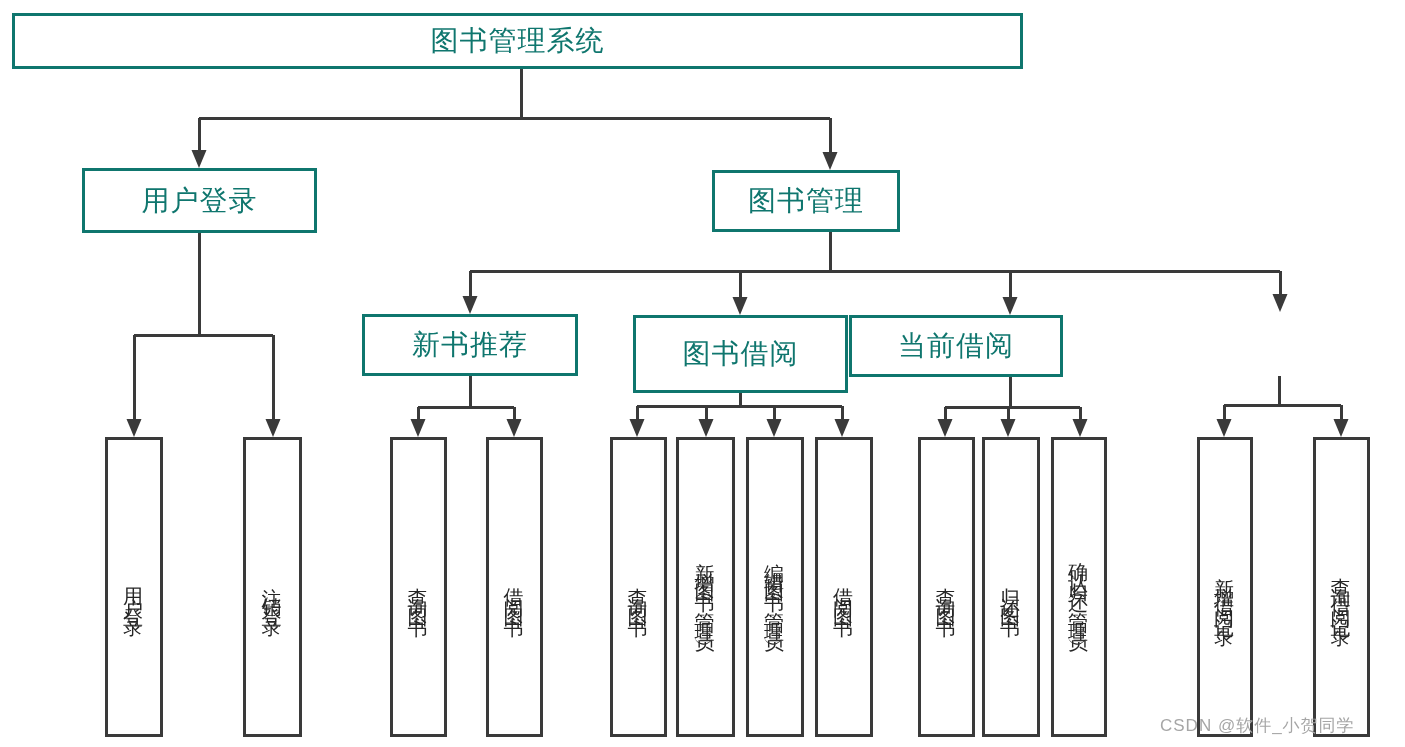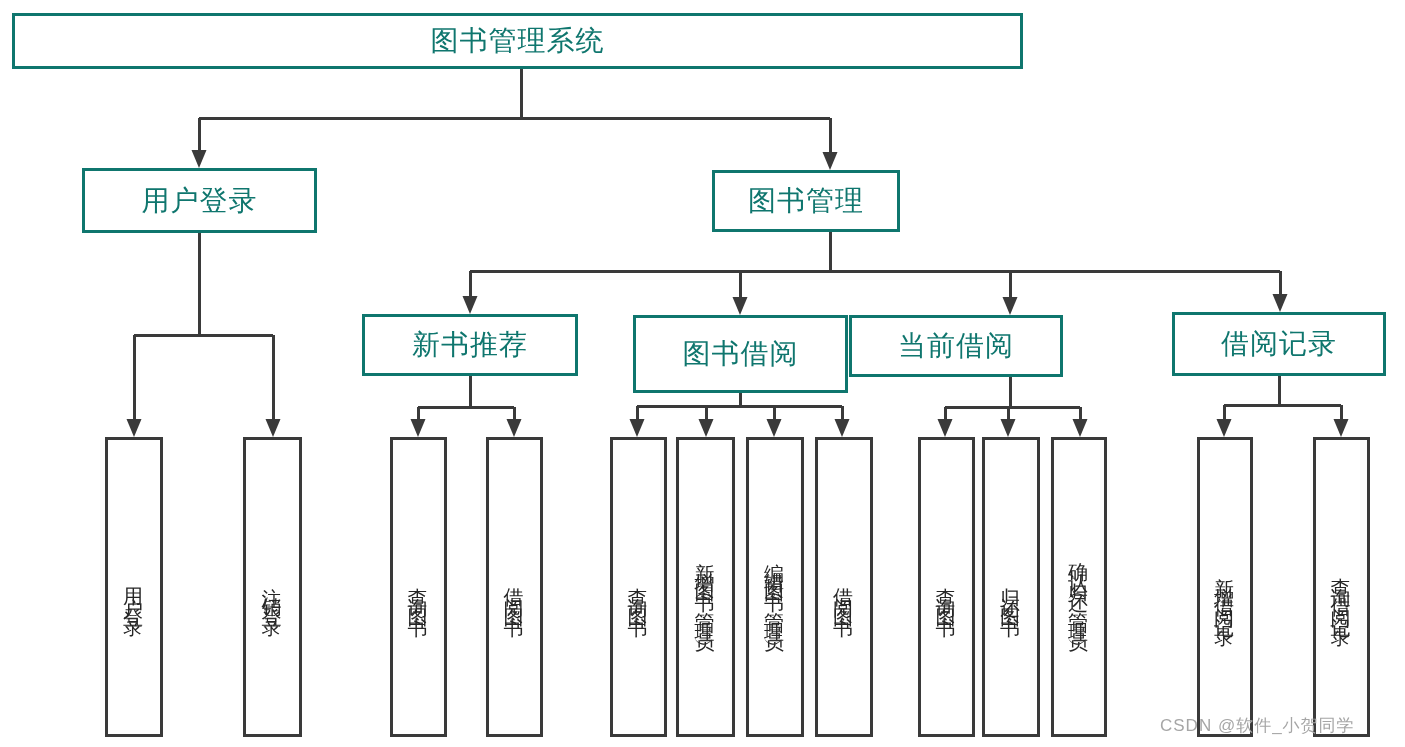--- a/index.html
+++ b/index.html
@@ -130,21 +130,20 @@
   </svg>
 
   <div class="hbox" style="left:12px; top:13px; width:1011px; height:56px;">图书管理系统</div>
 
   <div class="hbox" style="left:82px; top:168px; width:235px; height:65px;">用户登录</div>
   <div class="hbox" style="left:712px; top:170px; width:188px; height:62px;">图书管理</div>
 
   <div class="hbox" style="left:362px; top:314px; width:216px; height:62px;">新书推荐</div>
   <div class="hbox" style="left:633px; top:315px; width:215px; height:78px;">图书借阅</div>
   <div class="hbox" style="left:849px; top:315px; width:214px; height:62px;">当前借阅</div>
-  <div class="hbox" style="left:1172px; top:312px; width:214px; height:64px;">借阅记录</div>
 
   <div class="vbox" style="left:105px; top:437px; width:58px; height:300px;">
     <span class="vlabel">用户登录</span>
   </div>
   <div class="vbox" style="left:243px; top:437px; width:59px; height:300px;">
     <span class="vlabel">注销登录</span>
   </div>
 
   <div class="vbox" style="left:390px; top:437px; width:57px; height:300px;">
     <span class="vlabel">查询图书</span>

